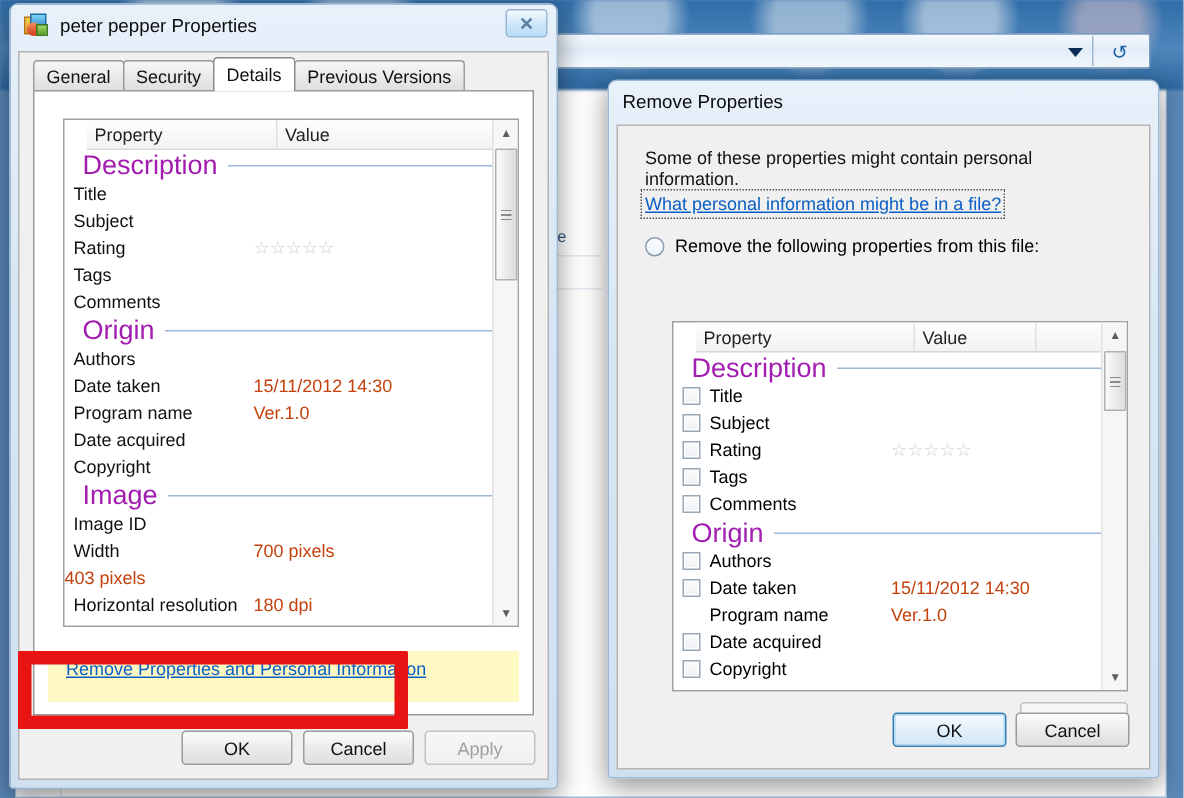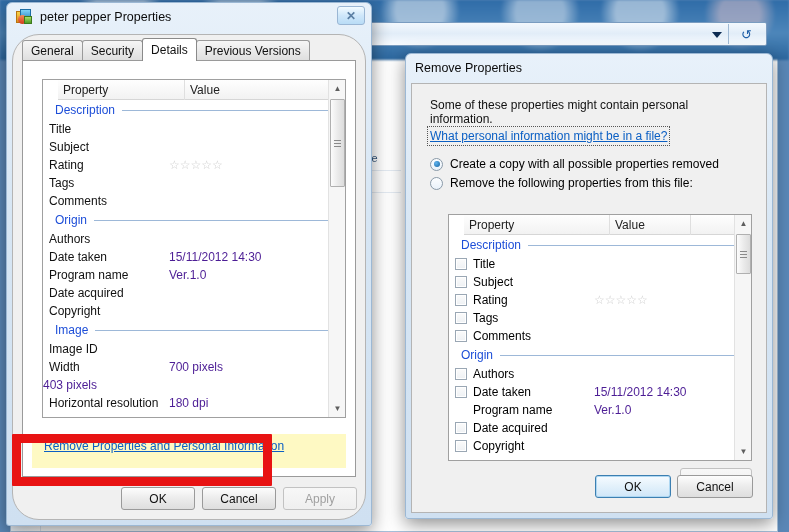--- a/index.html
+++ b/index.html
@@ -109,23 +109,23 @@
   .lb-head {
     position:absolute; left:15px; right:0; top:0; height:20px;
     background:linear-gradient(#fefefe,#f2f2f2);
     border-bottom:1px solid #d6d6d6; display:flex; align-items:center;
   }
   .lb-head .col { font-size:12px; color:#222; padding-left:5px; }
   .lb-head .sep { width:1px; height:20px; background:#dfdfdf; }
   .lb-rows { position:absolute; left:0; top:20px; right:0; bottom:0; overflow:hidden; }
   .row { height:18px; display:flex; align-items:center; font-size:12px; }
   .row .name { padding-left:6px; color:#111; white-space:nowrap; }
-  .row .val  { color:#4c1d95; white-space:nowrap; }
+  .row .val  { color:#c2410c; white-space:nowrap; }
   .grp { height:20px; display:flex; align-items:center; padding-left:12px; }
-  .grp span { color:#1d4ed8; font-size:12px; white-space:nowrap; }
+  .grp span { color:#a21caf; font-size:18px; white-space:nowrap; }
   .grp .line { flex:1; height:1px; background:#9db8d8; margin-left:7px; margin-right:10px; }
   .stars { display:flex; gap:3px; color:#cfcfcf; font-size:12px; line-height:1; }
 
   
   .vscroll {
     position:absolute; top:0; right:0; bottom:0; width:17px;
     background:#f6f6f6; border-left:1px solid #e2e2e2;
   }
   .sb-arrow {
     position:absolute; left:0; width:17px; height:17px;
@@ -215,21 +215,21 @@
     <span class="title-icon">
       <i style="left:0;top:2px;width:12px;height:12px;background:linear-gradient(#f6d24a,#e08f1c);border:1px solid #b8740f;"></i>
       <i style="left:4px;top:0;width:11px;height:11px;background:linear-gradient(#7fd3f7,#2c86c4);border:1px solid #1d6da4;"></i>
       <i style="left:2px;top:6px;width:9px;height:9px;border-radius:50%;background:linear-gradient(#f58b5a,#d03b1c);"></i>
       <i style="left:8px;top:7px;width:8px;height:8px;background:linear-gradient(#a7e06a,#4e9b23);border:1px solid #3d7a1c;"></i>
     </span>
     <span>peter pepper Properties</span>
   </div>
   <div class="closebtn">✕</div>
 
-  <div class="dlg-body" style="top:32px;border-radius:27px;">
+  <div class="dlg-body" style="top:32px;">
 
     <div class="tabstrip">
       <div class="tab">
           <span>General</span>
         </div>
       <div class="tab">
           <span>Security</span>
         </div>
       <div class="tab active">
           <span>Details</span>
@@ -350,24 +350,20 @@
     <span>Remove Properties</span>
   </div>
 
   <div class="dlg-body" style="top:30px; background:#f0f0f0;">
     <div style="position:absolute; left:18px; top:14px; right:14px;">
       <div class="sectxt">Some of these properties might contain personal information.</div>
       <a class="wlink focus" style="display:inline-block;margin-top:3px;">What personal information might be in a file?</a>
 
       <div style="margin-top:14px;">
         <div class="radio-row">
-          <span class="radio on"></span>
-          <span>Create a copy with all possible properties removed</span>
-        </div>
-        <div class="radio-row">
           <span class="radio"></span>
           <span>Remove the following properties from this file:</span>
         </div>
       </div>
     </div>
 
     <div class="listbox" style="left:36px; top:130px; right:14px; height:247px;">
       <div class="lb-head">
         <div class="col" style="width:145px">Property</div>
         <div class="sep"></div>

